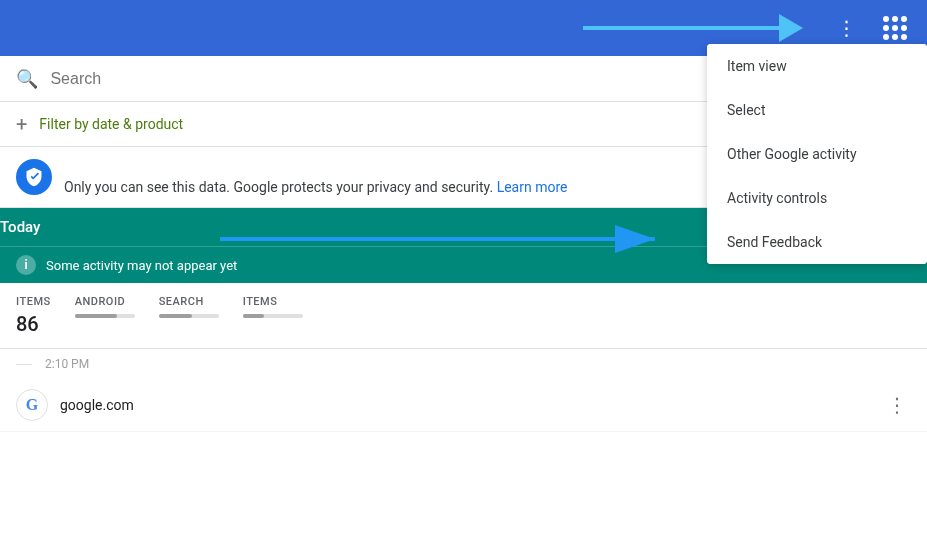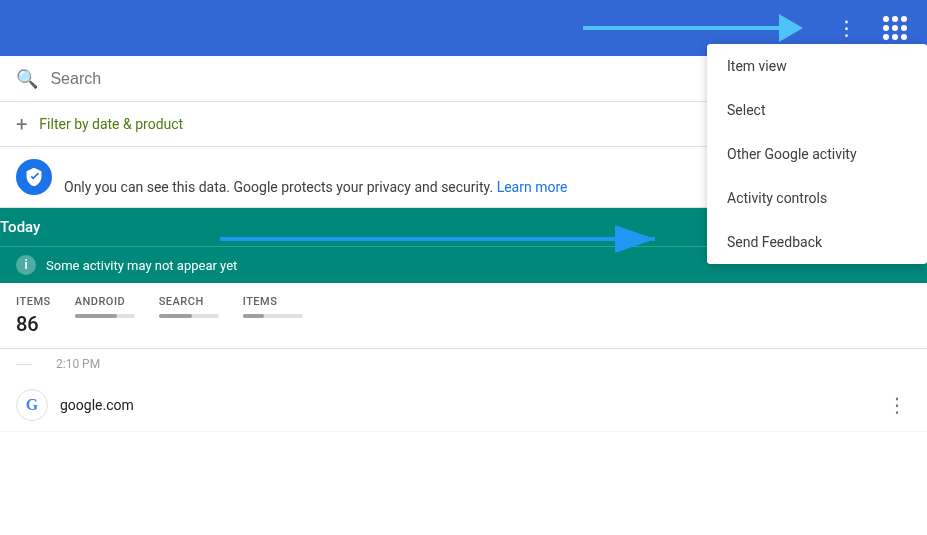--- a/index.html
+++ b/index.html
@@ -259,21 +259,21 @@
     }
 
     
     .time-label {
       padding: 8px 16px;
       font-size: 12px;
       color: #9e9e9e;
       background: white;
       display: flex;
       align-items: center;
-      gap: 24px;
+      gap: 13px;
     }
 
     .time-line {
       width: 16px;
       height: 1px;
       background: #e0e0e0;
     }
 
     .activity-item {
       display: flex;

